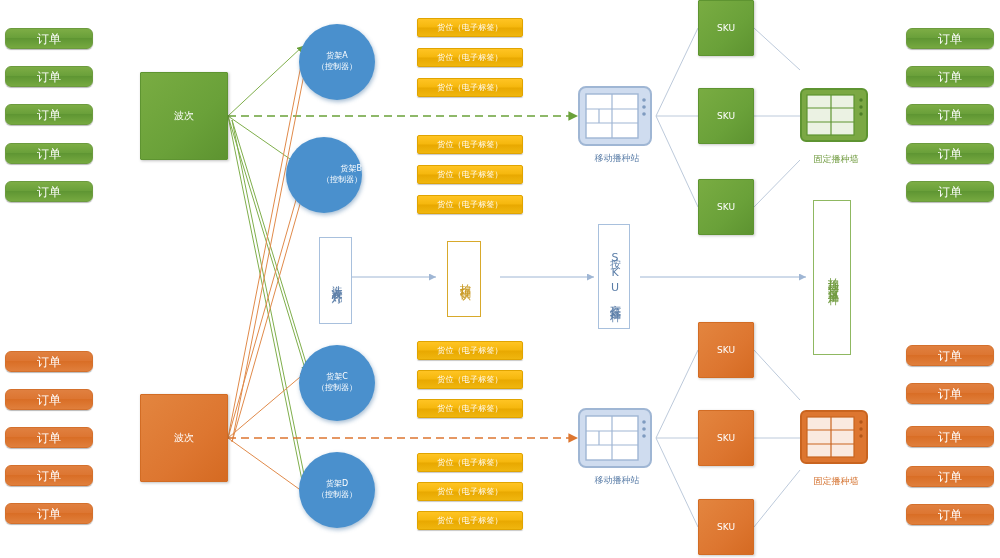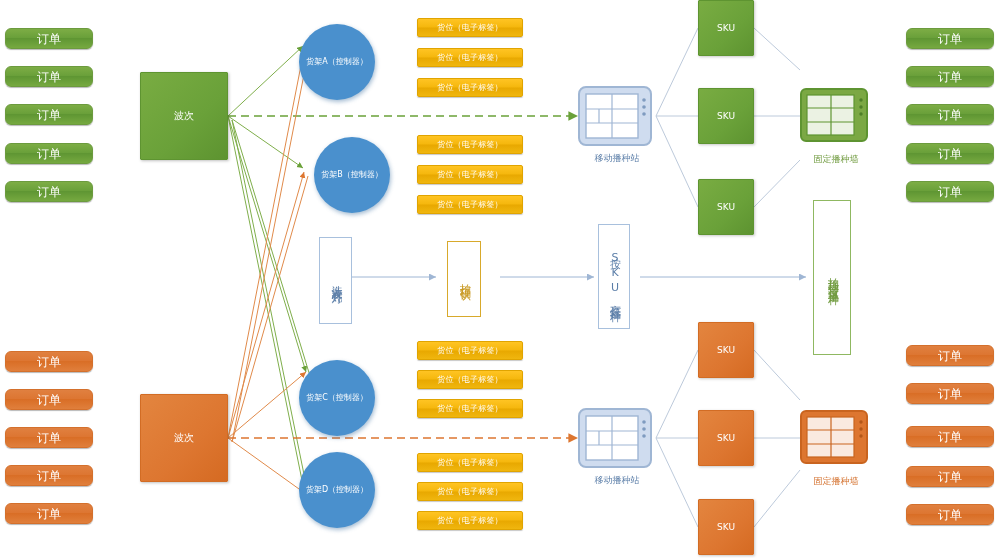--- a/index.html
+++ b/index.html
@@ -20,21 +20,21 @@
         background:linear-gradient(to bottom,#ffc423 0%,#f5b70d 48%,#e8a800 52%,#f0b60e 100%);
         border:1px solid #e0a400;box-shadow:0 1px 1px rgba(0,0,0,.22);color:#fff;}
 
   
   .wave{width:88px;height:88px;font-size:10px;border-radius:1px;box-shadow:1px 1px 3px rgba(0,0,0,.25);}
   .wave.green{background:linear-gradient(135deg,#79ac42 0%,#6aa139 60%,#5d9330 100%);border:1px solid #5e9431;}
   .wave.orange{background:linear-gradient(135deg,#e3853f 0%,#dd7630 60%,#d56a22 100%);border:1px solid #d26c24;}
 
   
   .circle{width:76px;height:76px;border-radius:50%;background:#4a90cd;
-          box-shadow:1px 2px 4px rgba(60,110,160,.45);font-size:8px;line-height:1.35;flex-direction:row;}
+          box-shadow:1px 2px 4px rgba(60,110,160,.45);font-size:8px;line-height:1.35;flex-direction:column;}
 
   
   .sku{width:56px;height:56px;font-size:9px;border-radius:1px;box-shadow:1px 1px 3px rgba(0,0,0,.22);}
   .sku.green{background:linear-gradient(135deg,#79ac42 0%,#6aa139 60%,#5d9330 100%);border:1px solid #5e9431;}
   .sku.orange{background:linear-gradient(135deg,#e3853f 0%,#dd7630 60%,#d56a22 100%);border:1px solid #d26c24;}
 
   
   .vbox{box-sizing:border-box;display:flex;align-items:center;justify-content:center;
         writing-mode:vertical-rl;text-orientation:upright;font-size:11px;letter-spacing:2px;
         background:#ffffff;padding:4px 0;}
@@ -133,21 +133,21 @@
     </div>
 
   <div class="node wave green" style="left:140px;top:72px;">
       <span>波次</span>
     </div>
 
   <div class="node circle" style="left:299px;top:24px;">
     <span>货架A</span>
     <span>（控制器）</span>
   </div>
-  <div class="node circle" style="left:314px;top:137px;">
+  <div class="node circle" style="left:286px;top:137px;align-items:flex-end;">
     <span>货架B</span>
     <span>（控制器）</span>
   </div>
 
   <div class="node slot" style="left:417px;top:18px;">
       <span>货位（电子标签）</span>
     </div>
   <div class="node slot" style="left:417px;top:48px;">
       <span>货位（电子标签）</span>
     </div>
@@ -245,21 +245,21 @@
       <span>订单</span>
     </div>
   <div class="node pill orange" style="left:5px;top:503px;">
       <span>订单</span>
     </div>
 
   <div class="node wave orange" style="left:140px;top:394px;">
       <span>波次</span>
     </div>
 
-  <div class="node circle" style="left:299px;top:360px;">
+  <div class="node circle" style="left:299px;top:345px;">
     <span>货架C</span>
     <span>（控制器）</span>
   </div>
   <div class="node circle" style="left:299px;top:452px;">
     <span>货架D</span>
     <span>（控制器）</span>
   </div>
 
   <div class="node slot" style="left:417px;top:341px;">
       <span>货位（电子标签）</span>

